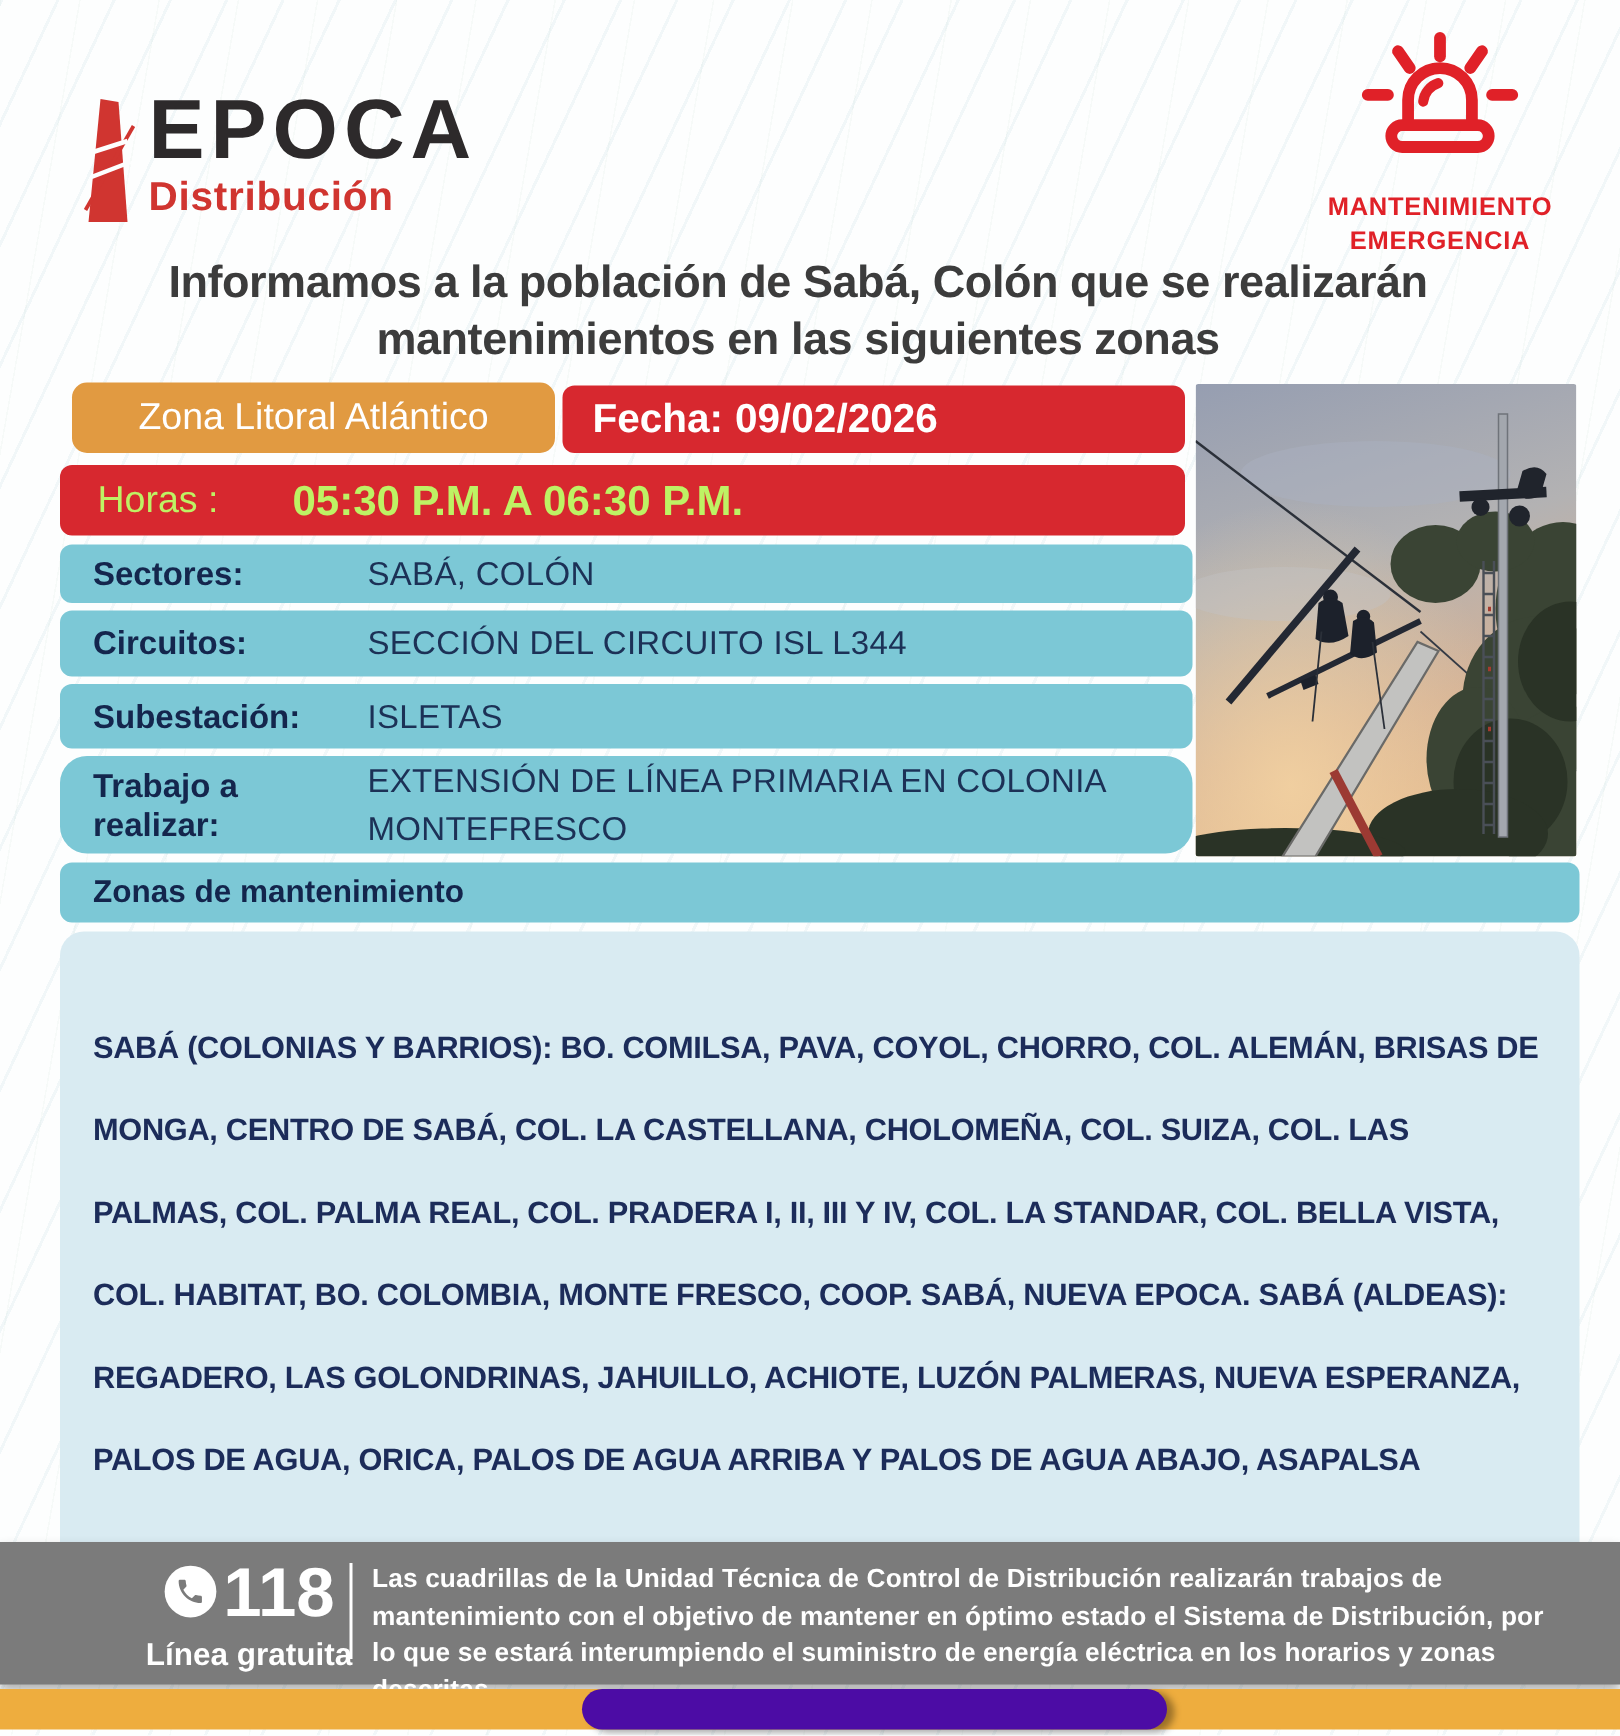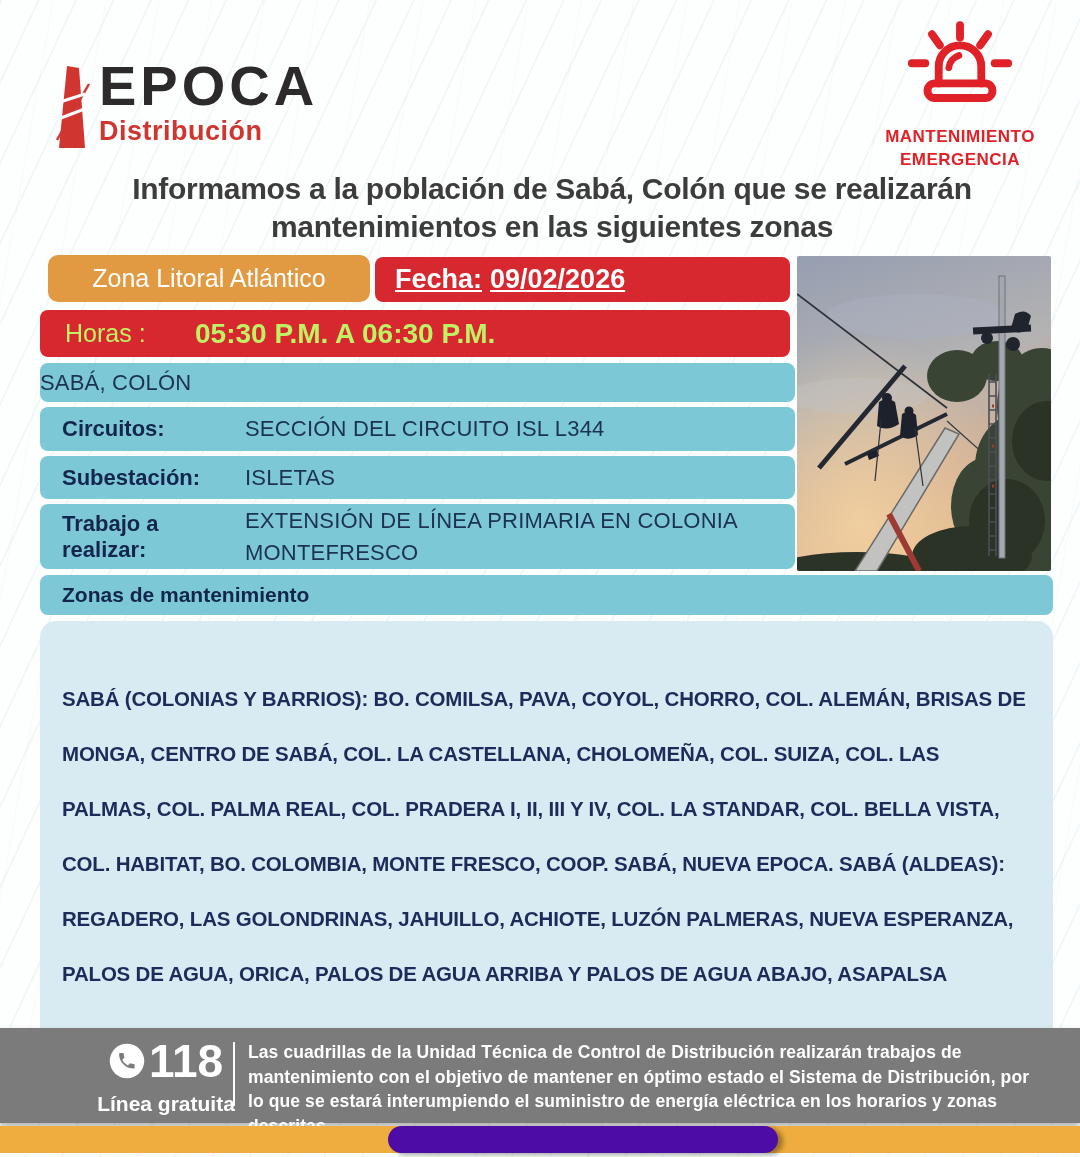--- a/index.html
+++ b/index.html
@@ -22,57 +22,57 @@
   .logo-pole { width:40px; height:86px; margin-top:6px; }
   .logo-text { margin-left:4px; }
   .logo-name { font-size:56px; font-weight:bold; letter-spacing:4px; color:#2d2a2b; line-height:1.0; display:block; }
   .logo-sub  { font-size:27px; font-weight:bold; color:#d03530; display:block; margin-top:2px; letter-spacing:0.5px; }
   
   .alert { position:absolute; left:858px; top:18px; width:204px; text-align:center; }
   .alert svg { width:112px; height:104px; }
   .alert-text { color:#e02128; font-weight:bold; font-size:17px; line-height:1.35; letter-spacing:0.5px; }
   
   .headline {
-    position:absolute; left:52px; top:170px; width:1000px;
+    position:absolute; left:32px; top:170px; width:1000px;
     text-align:center; font-size:30px; font-weight:bold; color:#3c3c3c;
     line-height:1.27; letter-spacing:-0.3px;
   }
   
   .zone-badge {
     position:absolute; left:48px; top:255px; width:322px; height:47px;
     background:#e19a41; border-radius:10px; color:#fff;
     display:flex; align-items:center; justify-content:center;
     font-size:25px; font-weight:500;
   }
   .fecha-badge {
     position:absolute; left:375px; top:257px; width:415px; height:45px;
     background:#d7282f; border-radius:8px; color:#fff;
     display:flex; align-items:center; padding-left:20px;
-    font-size:27px; font-weight:bold;text-decoration:underline;
+    font-size:27px; font-weight:bold;
   }
   .fecha-badge .val { margin-left:8px; font-weight:bold; }
   .horas-bar {
     position:absolute; left:40px; top:310px; width:750px; height:47px;
     background:#d7282f; border-radius:8px; color:#bef264;
     display:flex; align-items:center;
   }
   .horas-bar .lbl { margin-left:25px; font-size:25px; width:130px; }
   .horas-bar .val { font-size:28px; font-weight:bold; }
   
   .row {
     position:absolute; left:40px; width:755px;
     background:#7cc8d6; border-radius:8px;
     display:flex; align-items:center;
   }
   .row .lbl { font-size:22px; font-weight:bold; color:#14264d; padding-left:22px; width:205px; flex:0 0 205px; }
   .row .val { font-size:22px; color:#1c3156; font-weight:500; letter-spacing:0.2px; line-height:1.45; padding-right:20px; }
   .row1 { top:363px; height:39px; }
   .row2 { top:407px; height:44px; }
   .row3 { top:456px; height:43px; }
-  .row4 { top:504px; height:65px; }
+  .row4 { top:504px; height:65px;border-radius:18px; }
   .row4 .val { max-width:530px; }
   .zones-header {
     position:absolute; left:40px; top:575px; width:1013px; height:40px;
     background:#7cc8d6; border-radius:8px;
     display:flex; align-items:center;
     font-size:21px; font-weight:bold; color:#13254c; padding-left:22px;
   }
   .zones-box {
     position:absolute; left:40px; top:621px; width:1013px; height:496px;
     background:#d9ebf2; border-radius:16px;
@@ -149,20 +149,21 @@
     <span>Fecha:</span>
     <span class="val">09/02/2026</span>
   </div>
 
   <div class="horas-bar">
     <span class="lbl">Horas :</span>
     <span class="val">05:30 P.M. A 06:30 P.M.</span>
   </div>
 
   <div class="row row1">
+    <span class="lbl">Sectores:</span>
     <span class="val">SABÁ, COLÓN</span>
   </div>
   <div class="row row2">
     <span class="lbl">Circuitos:</span>
     <span class="val">SECCIÓN DEL CIRCUITO  ISL L344</span>
   </div>
   <div class="row row3">
     <span class="lbl">Subestación:</span>
     <span class="val">ISLETAS</span>
   </div>

